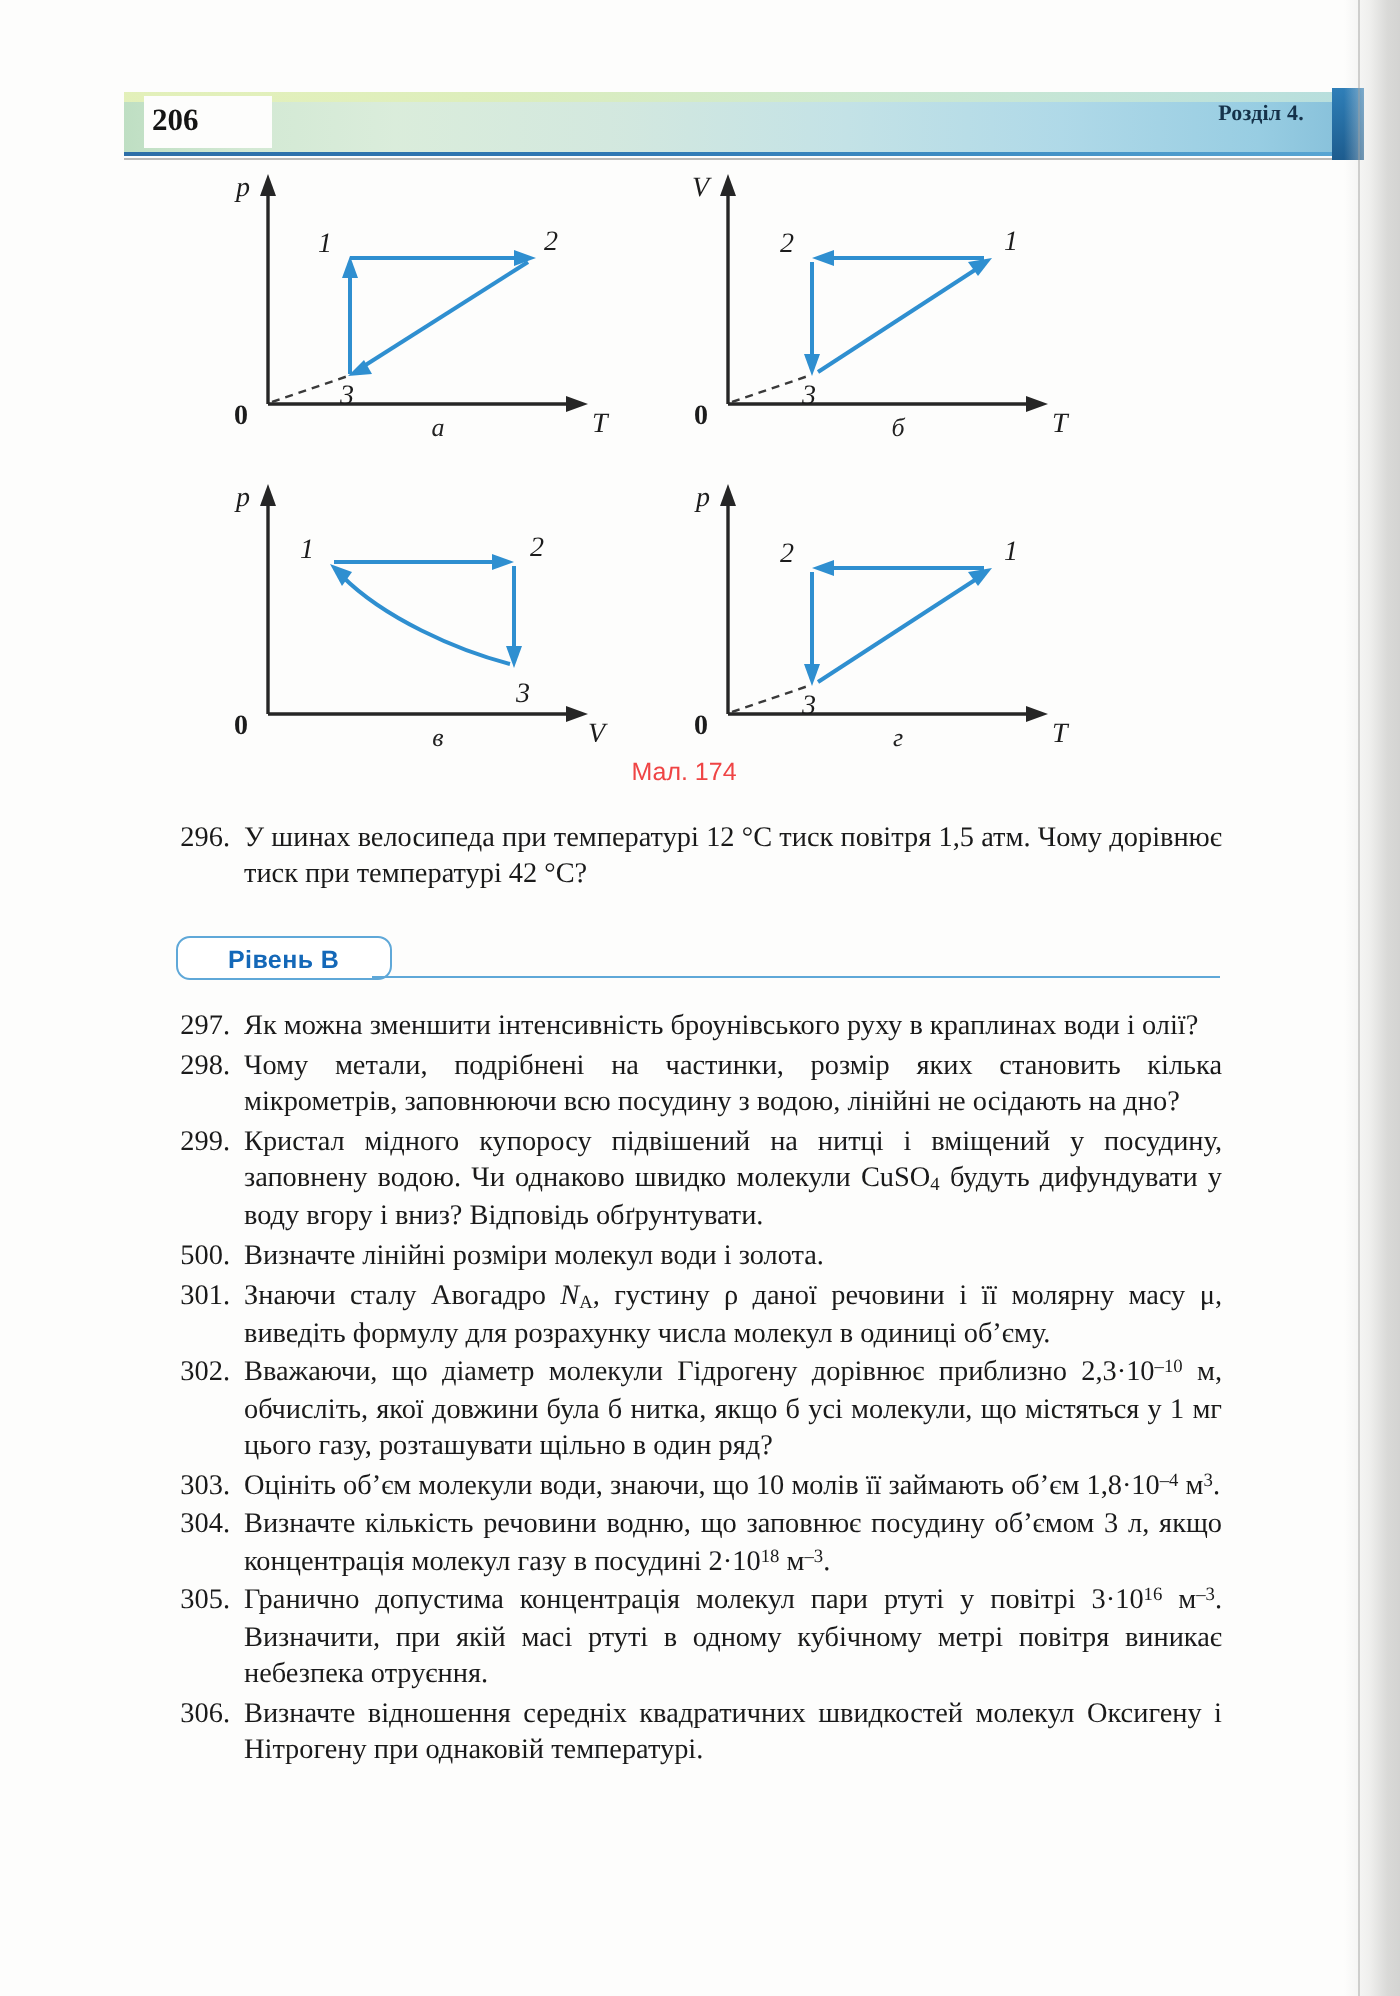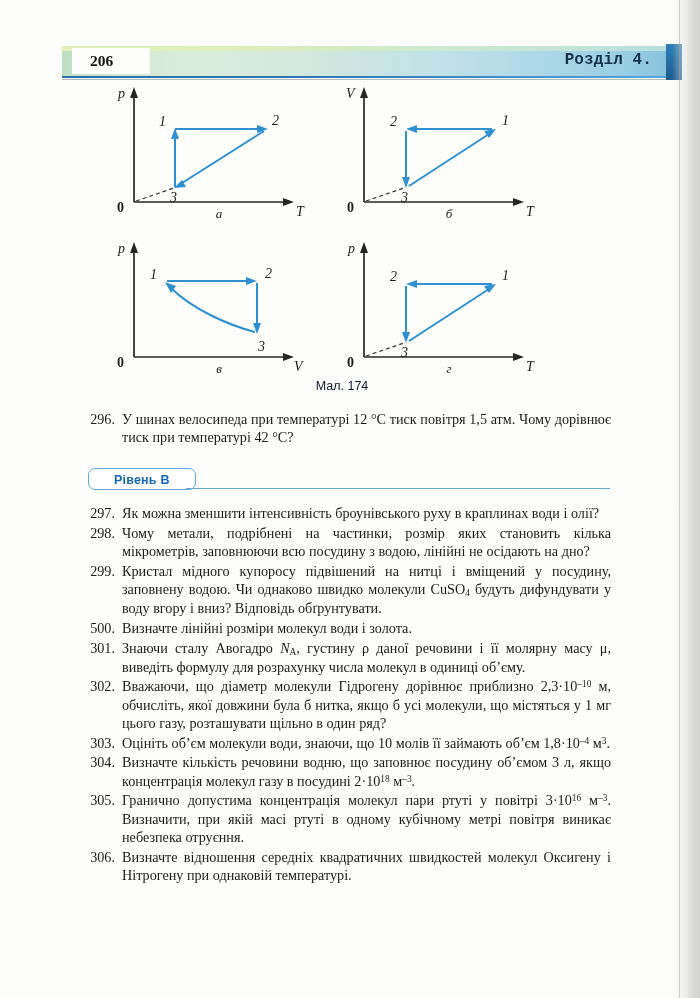--- a/index.html
+++ b/index.html
@@ -81,28 +81,28 @@
     position: absolute;
     left: 72px; top: 2px;
     width: 60px;
     font-family: "Liberation Serif", serif;
     font-weight: bold;
     font-size: 15.5px;
     color: #141414;
     background: #fdfdfc;
     text-align: left;
     line-height: 26px;
-    padding-left: 18px;
+    padding-left: 4px;
   }
   .section-label {
     position: absolute;
     right: 48px; top: 5px;
-    font-family: Liberation Mono, monospace;
+    font-family: Liberation Serif, serif;
     font-weight: bold;
-    font-size: 16px;
+    font-size: 11px;
     color: #15324a;
     letter-spacing: .1px;
   }
 
   
   .figure {
     position: absolute;
     left: 62px; top: 84px;
     width: 560px; height: 315px;
   }
@@ -120,21 +120,21 @@
     text-align: center;
     width: 30px;
   }
   .fig-caption {
     position: absolute;
     left: 0; top: 295px;
     width: 560px;
     text-align: center;
     font-family: "Liberation Sans", sans-serif;
     font-size: 12.5px;
-    color: #0f172a;
+    color: #ef4444;
   }
 
   
   .problems {
     position: absolute;
     left: 79px; top: 410px;
     width: 532px;
   }
   .problem {
     display: flex;

